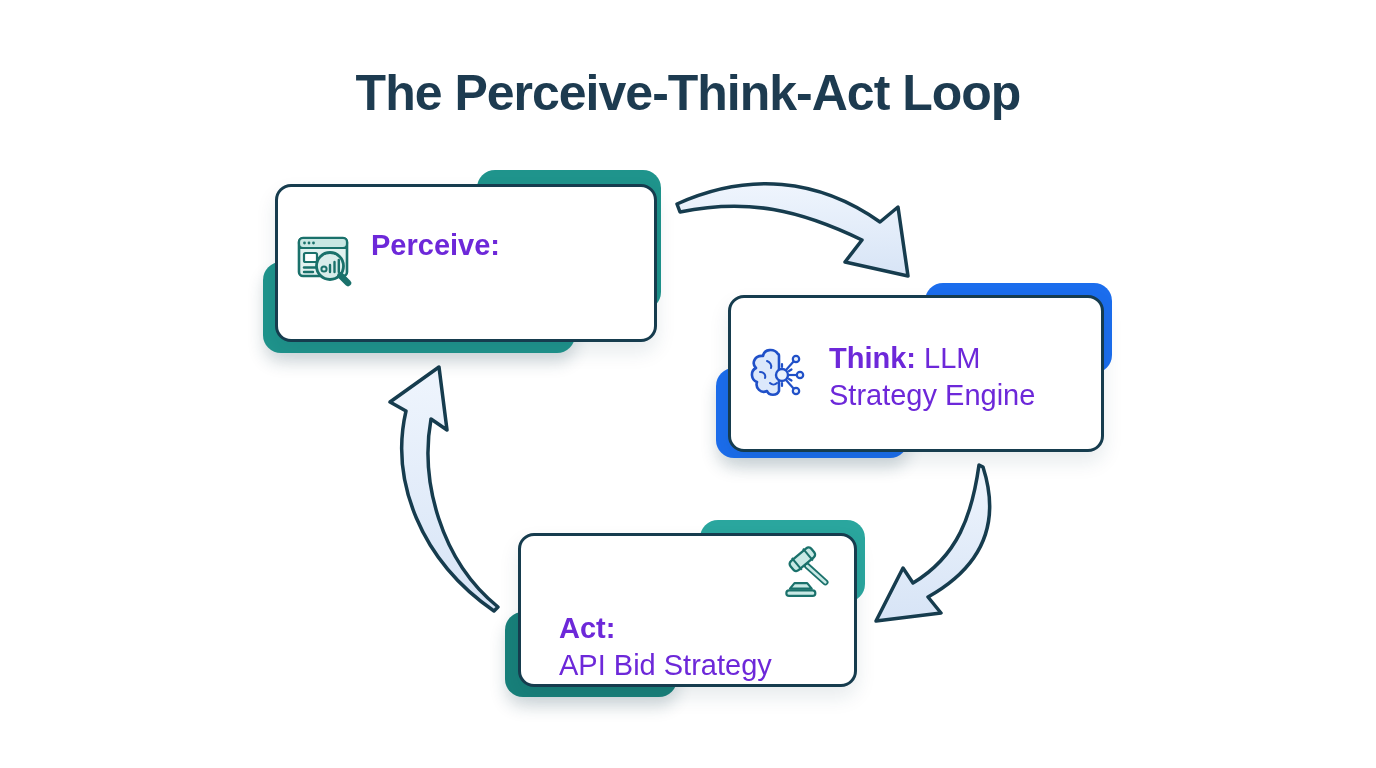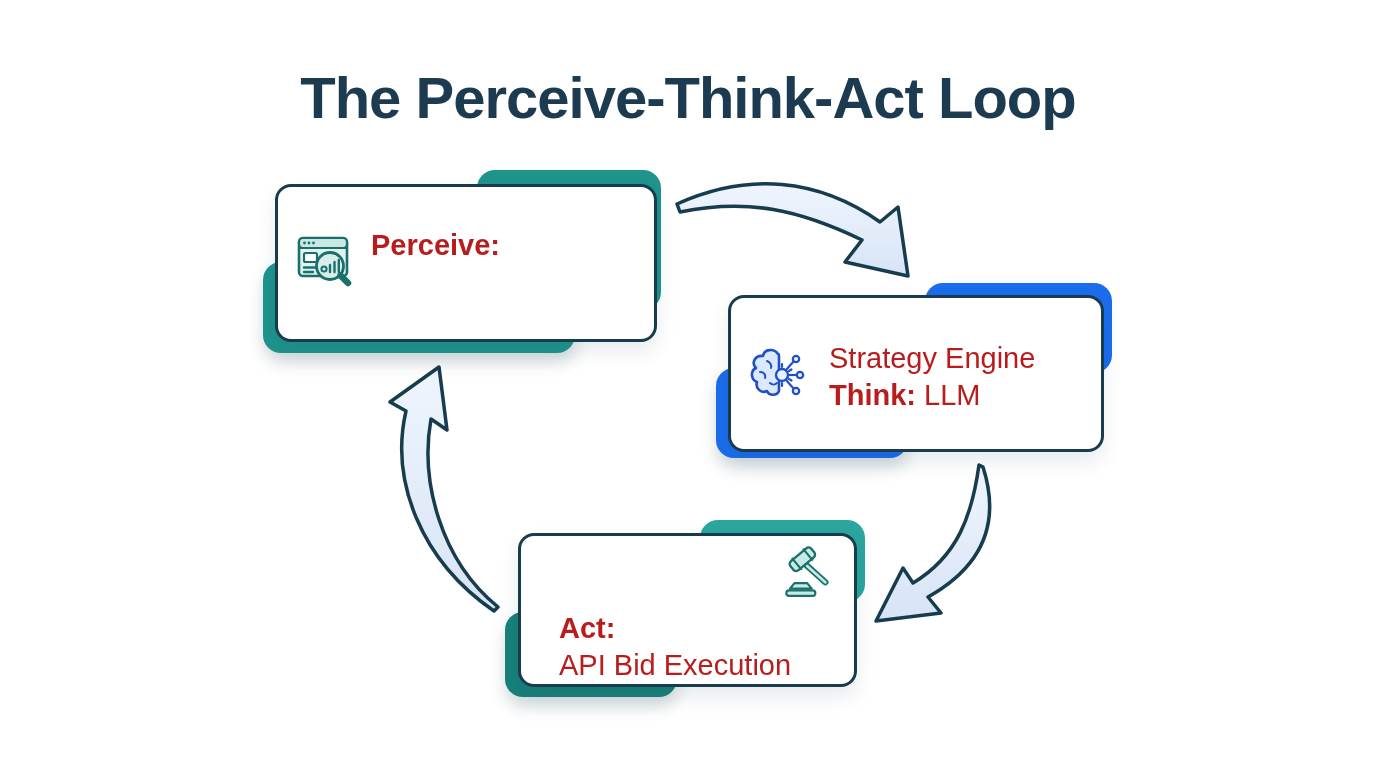--- a/index.html
+++ b/index.html
@@ -3,30 +3,30 @@
 <meta charset="utf-8">
 <style>
   html,body { margin:0; padding:0; background:#ffffff; }
   #canvas {
     position:relative; width:1376px; height:768px; overflow:hidden;
     background:#ffffff;
     font-family:"Liberation Sans", sans-serif;
   }
   .title {
     position:absolute; left:0; top:64px; width:1376px;
-    text-align:center; font-size:58px; font-weight:700;
+    text-align:center; font-size:50px; font-weight:700;
     letter-spacing:-1px; color:#1d3b50;
   }
   .accent { position:absolute; border-radius:18px; }
   .accent.shadowed { box-shadow:0 10px 16px rgba(23,60,78,0.18); }
   .card {
     position:absolute; background:#ffffff; border:3px solid #163c4e;
     border-radius:16px; box-shadow:0 10px 20px rgba(23,60,78,0.10);
   }
-  .card-text { position:absolute; font-size:29px; line-height:37px; color:#b91c1c; white-space:nowrap; }
+  .card-text { position:absolute; font-size:29px; line-height:37px; color:#6d28d9; white-space:nowrap; }
   .bold { font-weight:700; }
   .icon-box { position:absolute; }
   .arrows { position:absolute; left:0; top:0; width:1376px; height:768px; pointer-events:none; }
 </style>
 </head>
 <body>
 
 <div id="canvas">
 
   <div class="title" style="color: rgb(29, 59, 80);">The Perceive-Think-Act Loop</div>
@@ -102,22 +102,22 @@
             <path d="M43 31 h9"></path>
             <path d="M41 26 l8-9"></path>
             <path d="M41 36 l8 9"></path>
           </g>
           <circle cx="55" cy="31" r="3.2" fill="#eaf1fc" stroke="#2050c8" stroke-width="2.2"></circle>
           <circle cx="51" cy="15" r="3.2" fill="#eaf1fc" stroke="#2050c8" stroke-width="2.2"></circle>
           <circle cx="51" cy="47" r="3.2" fill="#eaf1fc" stroke="#2050c8" stroke-width="2.2"></circle>
         </svg>
       </div>
       <div class="card-text" style="left:98px; top:42px;">
+        <div><span class="bold">Think:</span><span> LLM</span></div>
         <div>Strategy Engine</div>
-        <div><span class="bold">Think:</span><span> LLM</span></div>
       </div>
     </div>
   </div>
 
   <div>
     <div class="accent" style="left: 700px; top: 520px; width: 165px; height: 82px; background: rgb(42, 166, 158);"></div>
     <div class="accent shadowed" style="left: 505px; top: 612px; width: 172px; height: 85px; background: rgb(24, 128, 122);"></div>
     <div class="card" style="left: 518px; top: 533px; width: 333px; height: 148px; border-color: rgb(22, 60, 78);">
       <div class="icon-box" style="right:16px; top:10px; width:58px; height:58px;">
         <svg viewBox="0 0 64 64" width="58" height="58">
@@ -127,18 +127,18 @@
             <rect x="10" y="8" width="30" height="13" rx="4" fill="#c8e9e5" stroke="#1a716b" stroke-width="2.6"></rect>
             <path d="M17 6 v17" stroke="#1a716b" stroke-width="2.2"></path>
             <path d="M33 6 v17" stroke="#1a716b" stroke-width="2.2"></path>
           </g>
           <path d="M11 47 l5-6 h14 l5 6 z" fill="#c8e9e5" stroke="#1a716b" stroke-width="2.4" stroke-linejoin="round"></path>
           <rect x="7" y="49" width="32" height="6" rx="3" fill="#c8e9e5" stroke="#1a716b" stroke-width="2.4"></rect>
         </svg>
       </div>
       <div class="card-text" style="left:38px; top:42px;margin-top:32px;">
         <div><span class="bold">Act:</span><span></span></div>
-        <div>API Bid Execution</div>
+        <div>API Bid Strategy</div>
       </div>
     </div>
   </div>
 
 </div>
 
 </body></html>

